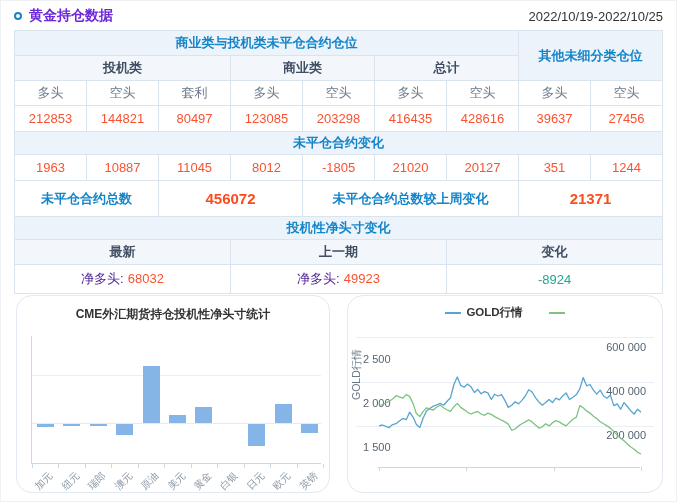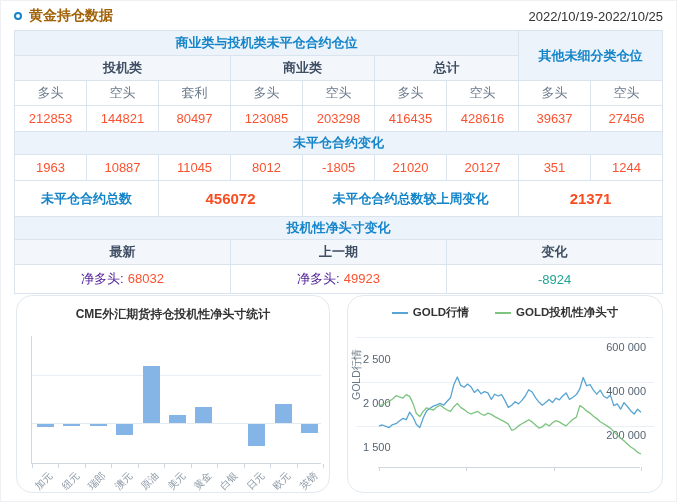--- a/index.html
+++ b/index.html
@@ -8,21 +8,21 @@
     width:677px; height:502px; position:relative; overflow:hidden;
     background:#ffffff; font-family:"Liberation Sans","DejaVu Sans",sans-serif;
   }
   .frame { position:absolute; inset:0; border:1px solid #eef0f3; pointer-events:none; }
 
   
   .topbar { position:absolute; left:14px; right:14px; top:6px; height:20px;
             display:flex; justify-content:space-between; align-items:center; }
   .title-wrap { display:flex; align-items:center; gap:7px; }
   .bullet { width:8px; height:8px; border:2px solid #1585c9; border-radius:50%; }
-  .page-title { color:#a16207; font-weight:bold; font-size:14px; }
+  .page-title { color:#6d28d9; font-weight:bold; font-size:14px; }
   .date-range { font-size:13px; color:#333; }
 
   
   table.cot { position:absolute; left:14px; top:30px; width:649px;
               border-collapse:collapse; table-layout:fixed; }
   .cot th, .cot td { border:1px solid #dae4ee; text-align:center; padding:0;
                      white-space:nowrap; overflow:hidden; font-weight:normal; }
   tr.sec  th { background:#ecf3fa; color:#1585c9; font-weight:bold; font-size:13px; height:23px; }
   tr.sec1 th { height:25px; }
   tr.grp  th { background:#f3f7fb; color:#3f4e63; font-weight:bold; font-size:13px; height:25px; }
@@ -210,21 +210,20 @@
   </div>
 
 <div class="card" id="line-card">
   <div class="legend">
     <div class="legend-item">
       <span class="legend-mark" id="mark0" style="background: rgb(88, 164, 210);"></span>
       <span class="legend-text">GOLD行情</span>
     </div>
     <div class="legend-item">
       <span class="legend-mark" id="mark1" style="background: rgb(124, 196, 127);"></span>
-      <span class="legend-text">GOLD投机性净头寸</span>
     </div>
   </div>
   <div class="lg" id="lg0"></div>
   <div class="lg" id="lg1"></div>
   <div class="lg" id="lg2"></div>
   <span class="ytick left" style="top:45px">2 500</span>
   <span class="ytick left" style="top:89px">2 000</span>
   <span class="ytick left" style="top:133px">1 500</span>
   <span class="ytick right" style="top:45px">600 000</span>
   <span class="ytick right" style="top:89px">400 000</span>

